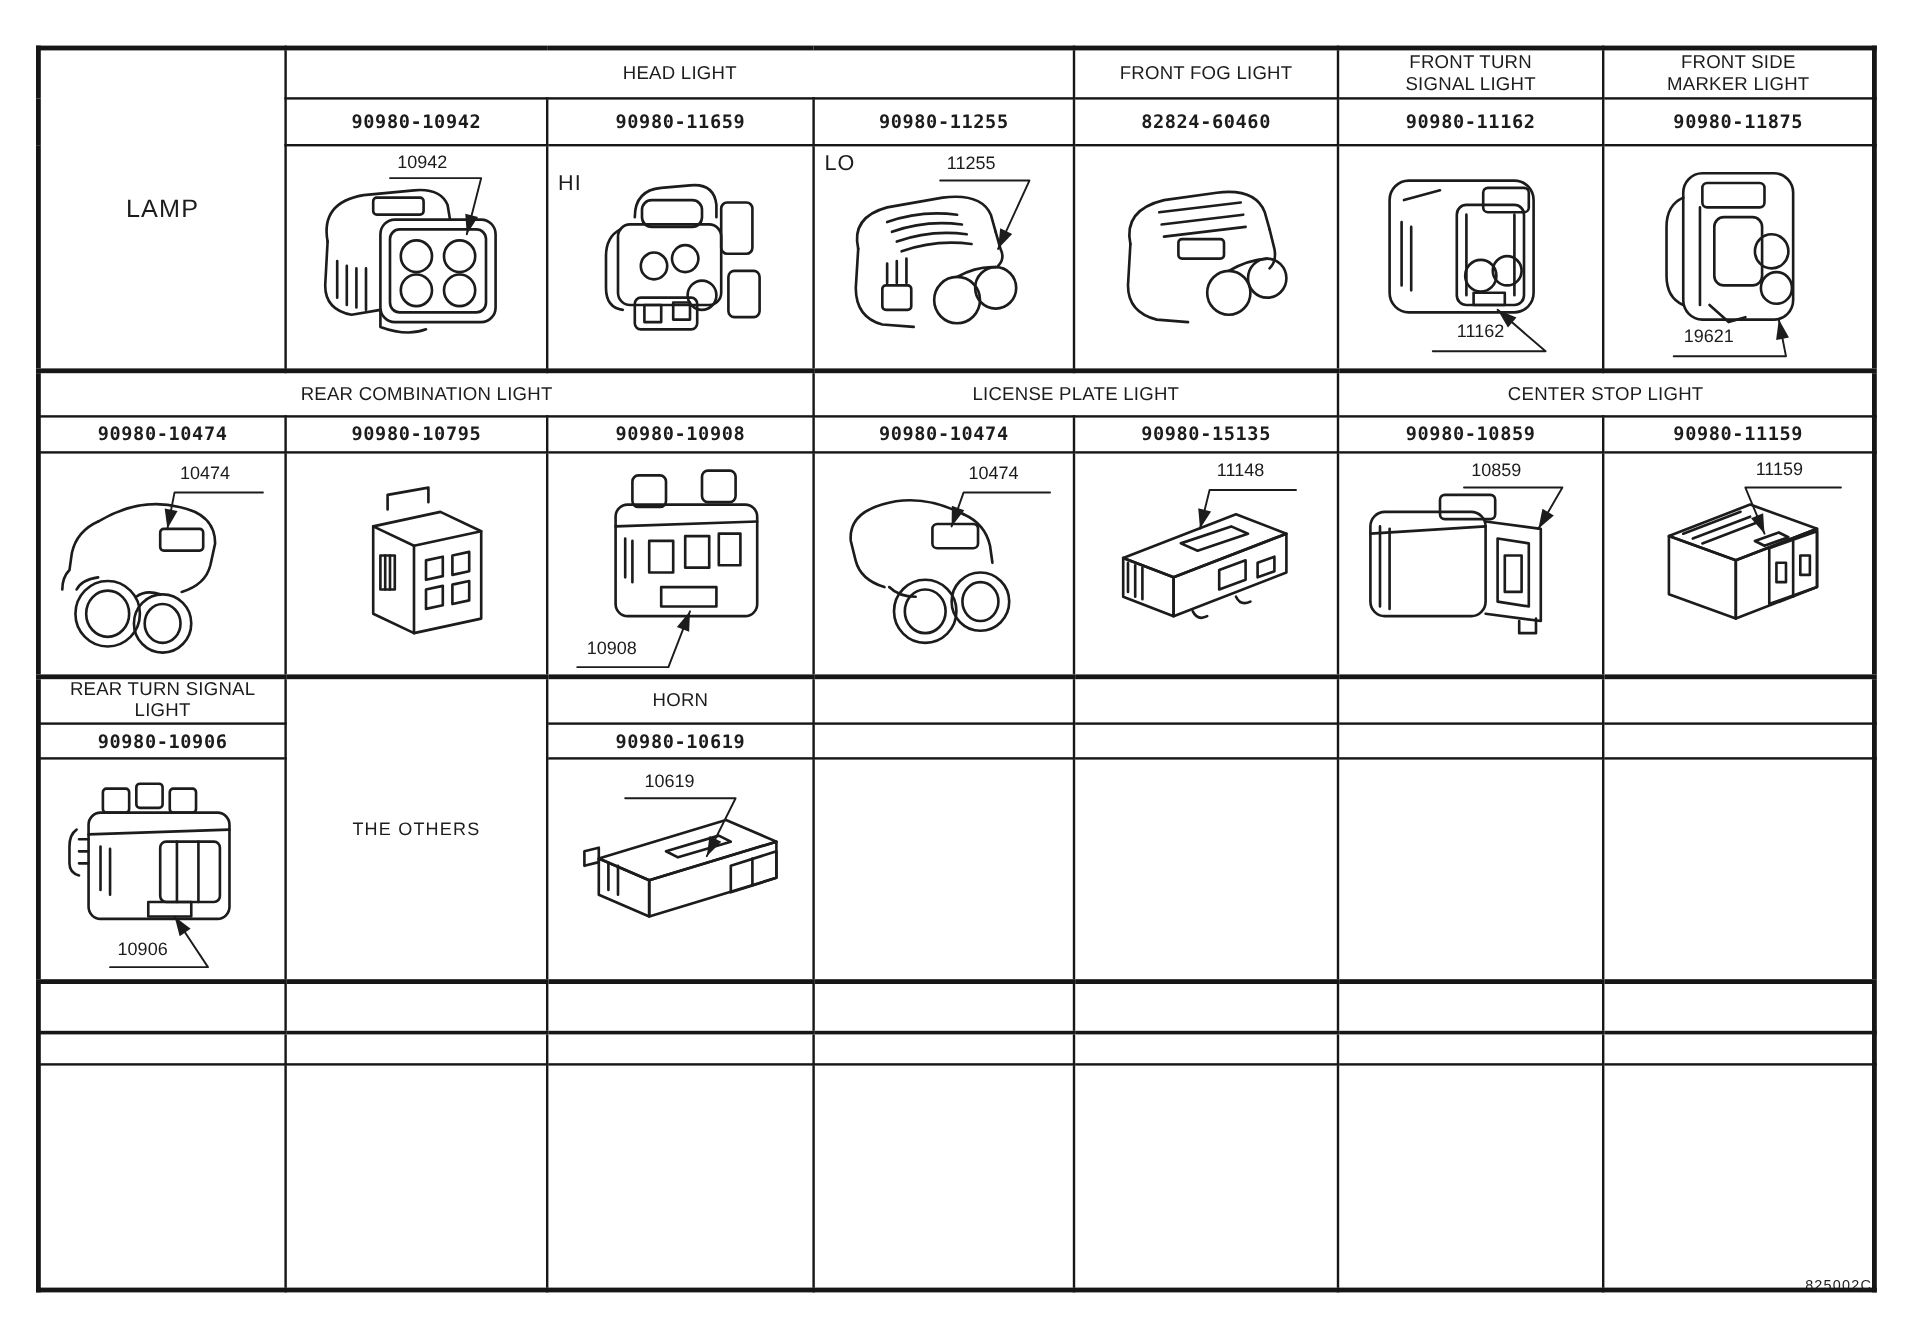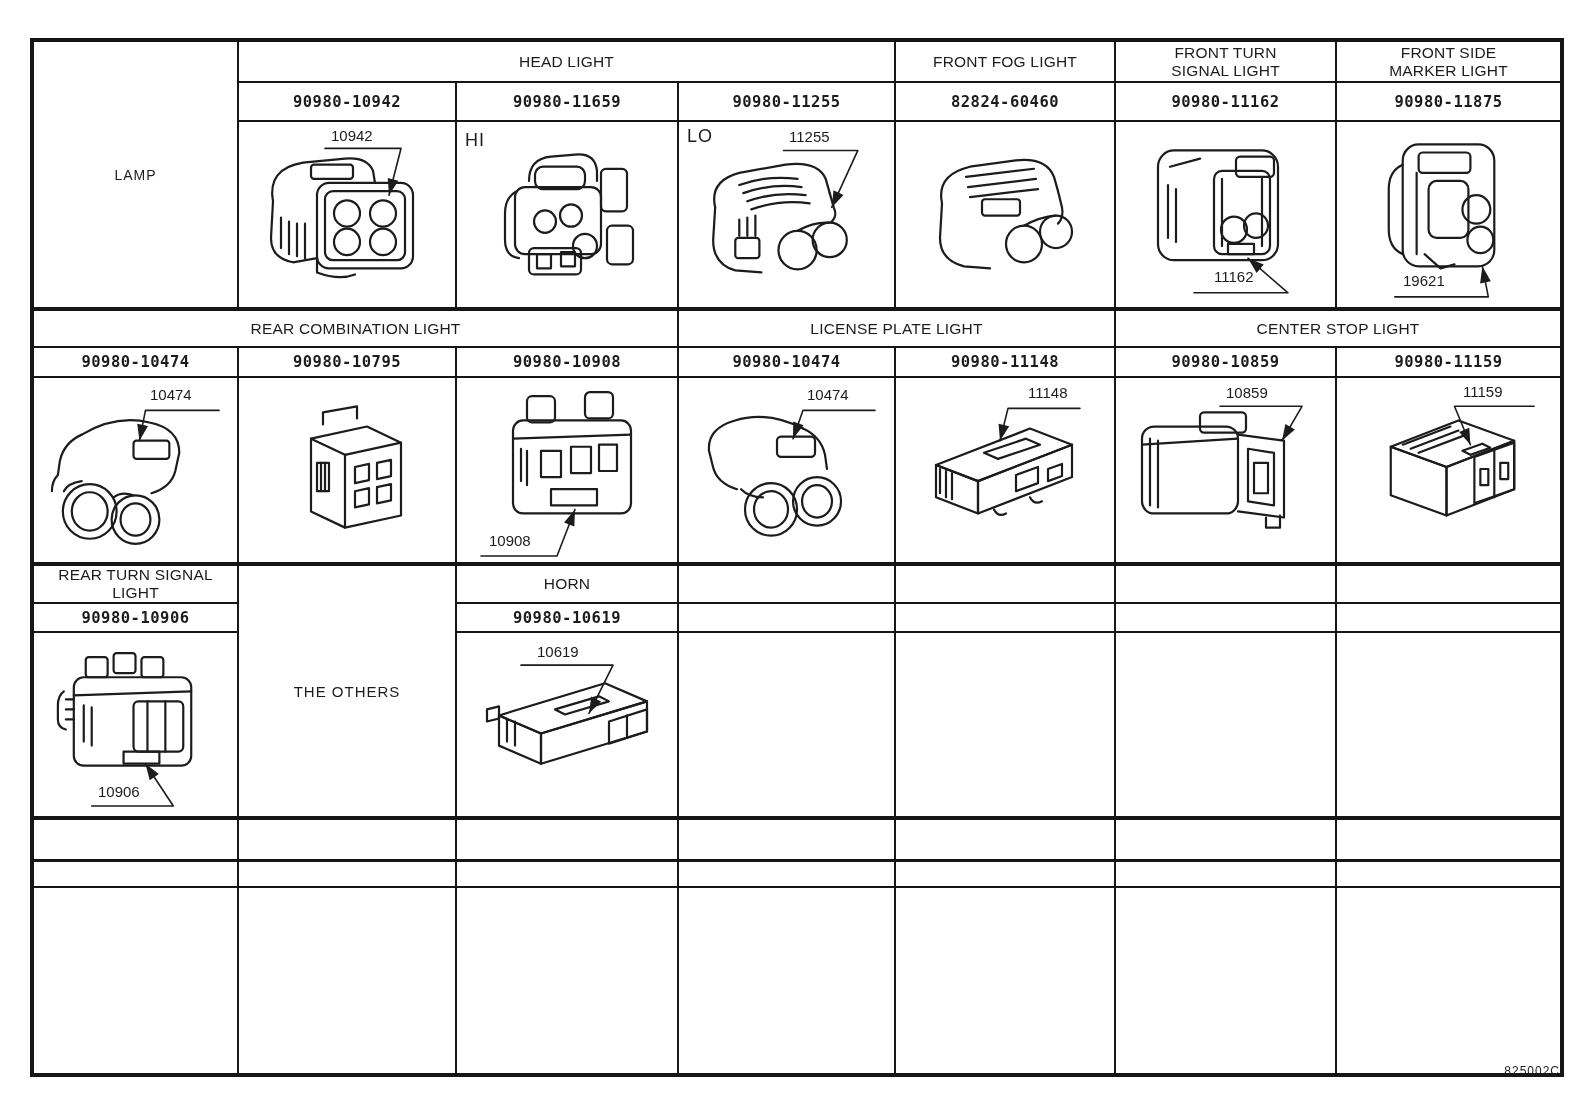--- a/index.html
+++ b/index.html
@@ -5,21 +5,21 @@
   html,body{margin:0;padding:0;background:#fff;}
   .page{position:relative;width:1592px;height:1099px;background:#ffffff;
         font-family:"Liberation Sans",sans-serif;color:#1c1c1c;overflow:hidden;}
   table.parts{position:absolute;left:30px;top:38px;width:1530px;
         border-collapse:collapse;table-layout:fixed;border:4px solid #161616;}
   td{border:2px solid #161616;padding:0;vertical-align:middle;text-align:center;overflow:hidden;}
   td.bandtop{border-top-width:4px;}
   td.bt3{border-top-width:3px;}
   .hdr{font-size:15.5px;letter-spacing:0.2px;line-height:18px;}
   .pn{font-family:"DejaVu Sans Mono",monospace;font-weight:bold;font-size:15.5px;letter-spacing:0.5px;}
-  .lamp{font-size:14px;letter-spacing:1px;}
+  .lamp{font-size:21px;letter-spacing:1px;}
   .others{font-size:15px;letter-spacing:1px;}
   .fig{position:relative;margin-left:28px;}
   .fig svg.art{position:absolute;left:0;top:0;width:100%;height:100%;display:block;}
   .art path,.art rect,.art circle,.art ellipse{fill:none;stroke:#1c1c1c;stroke-width:2.2px;
         stroke-linejoin:round;stroke-linecap:round;}
   .art .ld{stroke-width:1.6px;}
   .art polygon.ah{fill:#1c1c1c;stroke:none;}
   .flab{position:absolute;font-size:15px;white-space:nowrap;}
   .ctag{position:absolute;font-size:18px;letter-spacing:1px;}
   .docnum{position:absolute;top:1064px;right:32px;font-size:12px;letter-spacing:1px;}
@@ -97,21 +97,21 @@
         <rect x="100" y="18" width="26" height="42" rx="5"></rect>
         <rect x="106" y="74" width="26" height="38" rx="5"></rect>
         <circle cx="44" cy="70" r="11"></circle>
                 <circle cx="70" cy="64" r="11"></circle>
         <circle cx="84" cy="94" r="12"></circle>
         <rect x="28" y="96" width="52" height="26" rx="5"></rect>
         <rect x="36" y="102" width="14" height="14"></rect>
                 <rect x="60" y="100" width="14" height="14"></rect>
       </g>
     </svg>
-    <div class="ctag" style="left:8px;top:8px">HI</div>
+    <div class="ctag" style="left:8px;top:20px">HI</div>
   </td>
 
   <td class="fig">
     <svg class="art" viewBox="0 0 214 182" preserveAspectRatio="none">
       <g transform="translate(26,40)">
         <path d="M10,44 Q4,18 34,10 L80,2 Q112,-2 120,16 L124,30"></path>
         <path d="M34,22 Q62,12 92,16 M38,30 Q66,20 96,24 M42,38 Q70,28 100,32 M46,46 Q74,36 104,40"></path>
         <path d="M10,44 L8,76 Q8,100 30,106 L56,108"></path>
         <path d="M124,30 L128,44 Q132,52 126,58"></path>
         <circle cx="92" cy="86" r="19"></circle>
@@ -184,21 +184,21 @@
   <td class="hdr bandtop" colspan="3">REAR COMBINATION LIGHT</td>
   <td class="hdr bandtop" colspan="2">LICENSE PLATE LIGHT</td>
   <td class="hdr bandtop" colspan="2">CENTER STOP LIGHT</td>
 </tr>
 
 <tr style="height:30px">
   <td class="pn">90980-10474</td>
   <td class="pn">90980-10795</td>
   <td class="pn">90980-10908</td>
   <td class="pn">90980-10474</td>
-  <td class="pn">90980-11148</td>
+  <td class="pn">90980-15135</td>
   <td class="pn">90980-10859</td>
   <td class="pn">90980-11159</td>
 </tr>
 
 <tr style="height:187px">
 
   <td class="fig">
     <svg class="art" viewBox="0 0 204 182" preserveAspectRatio="none">
       <g transform="translate(4,28)">
         <path d="M44,28 Q78,8 112,16 Q142,22 142,46 L138,64 Q134,80 114,86"></path>
@@ -275,21 +275,21 @@
         <path d="M58,68 L152,32 L152,64 L58,100 Z"></path>
         <path d="M64,40 L106,26 L120,32 L78,46 Z"></path>
         <path d="M96,62 L118,54 L118,70 L96,78 Z"></path>
         <path d="M128,56 L142,51 L142,63 L128,68 Z"></path>
         <path d="M20,56 L20,80 M26,58 L26,84 M32,60 L32,86"></path>
         <path d="M74,96 Q78,104 86,100 M110,84 Q114,92 122,88"></path>
       </g>
       <path class="ld" d="M184,30 L112,30 L104,62"></path>
     <polygon points="104,62 102.544786249782,45.14377405997486 113.21635375138065,47.81166593537452" class="ah"></polygon>
             </svg>
-    <div class="flab" style="left:132px;top:6px">11148</div>
+    <div class="flab" style="left:118px;top:6px">11148</div>
   </td>
 
   <td class="fig">
     <svg class="art" viewBox="0 0 219 182" preserveAspectRatio="none">
       <g transform="translate(20,26)">
         <rect x="6" y="22" width="96" height="86" rx="12"></rect>
         <path d="M6,40 L102,34"></path>
         <rect x="64" y="8" width="46" height="20" rx="4"></rect>
         <path d="M102,30 L148,36 L148,112 L102,106"></path>
         <path d="M112,44 L138,48 L138,100 L112,96 Z"></path>

